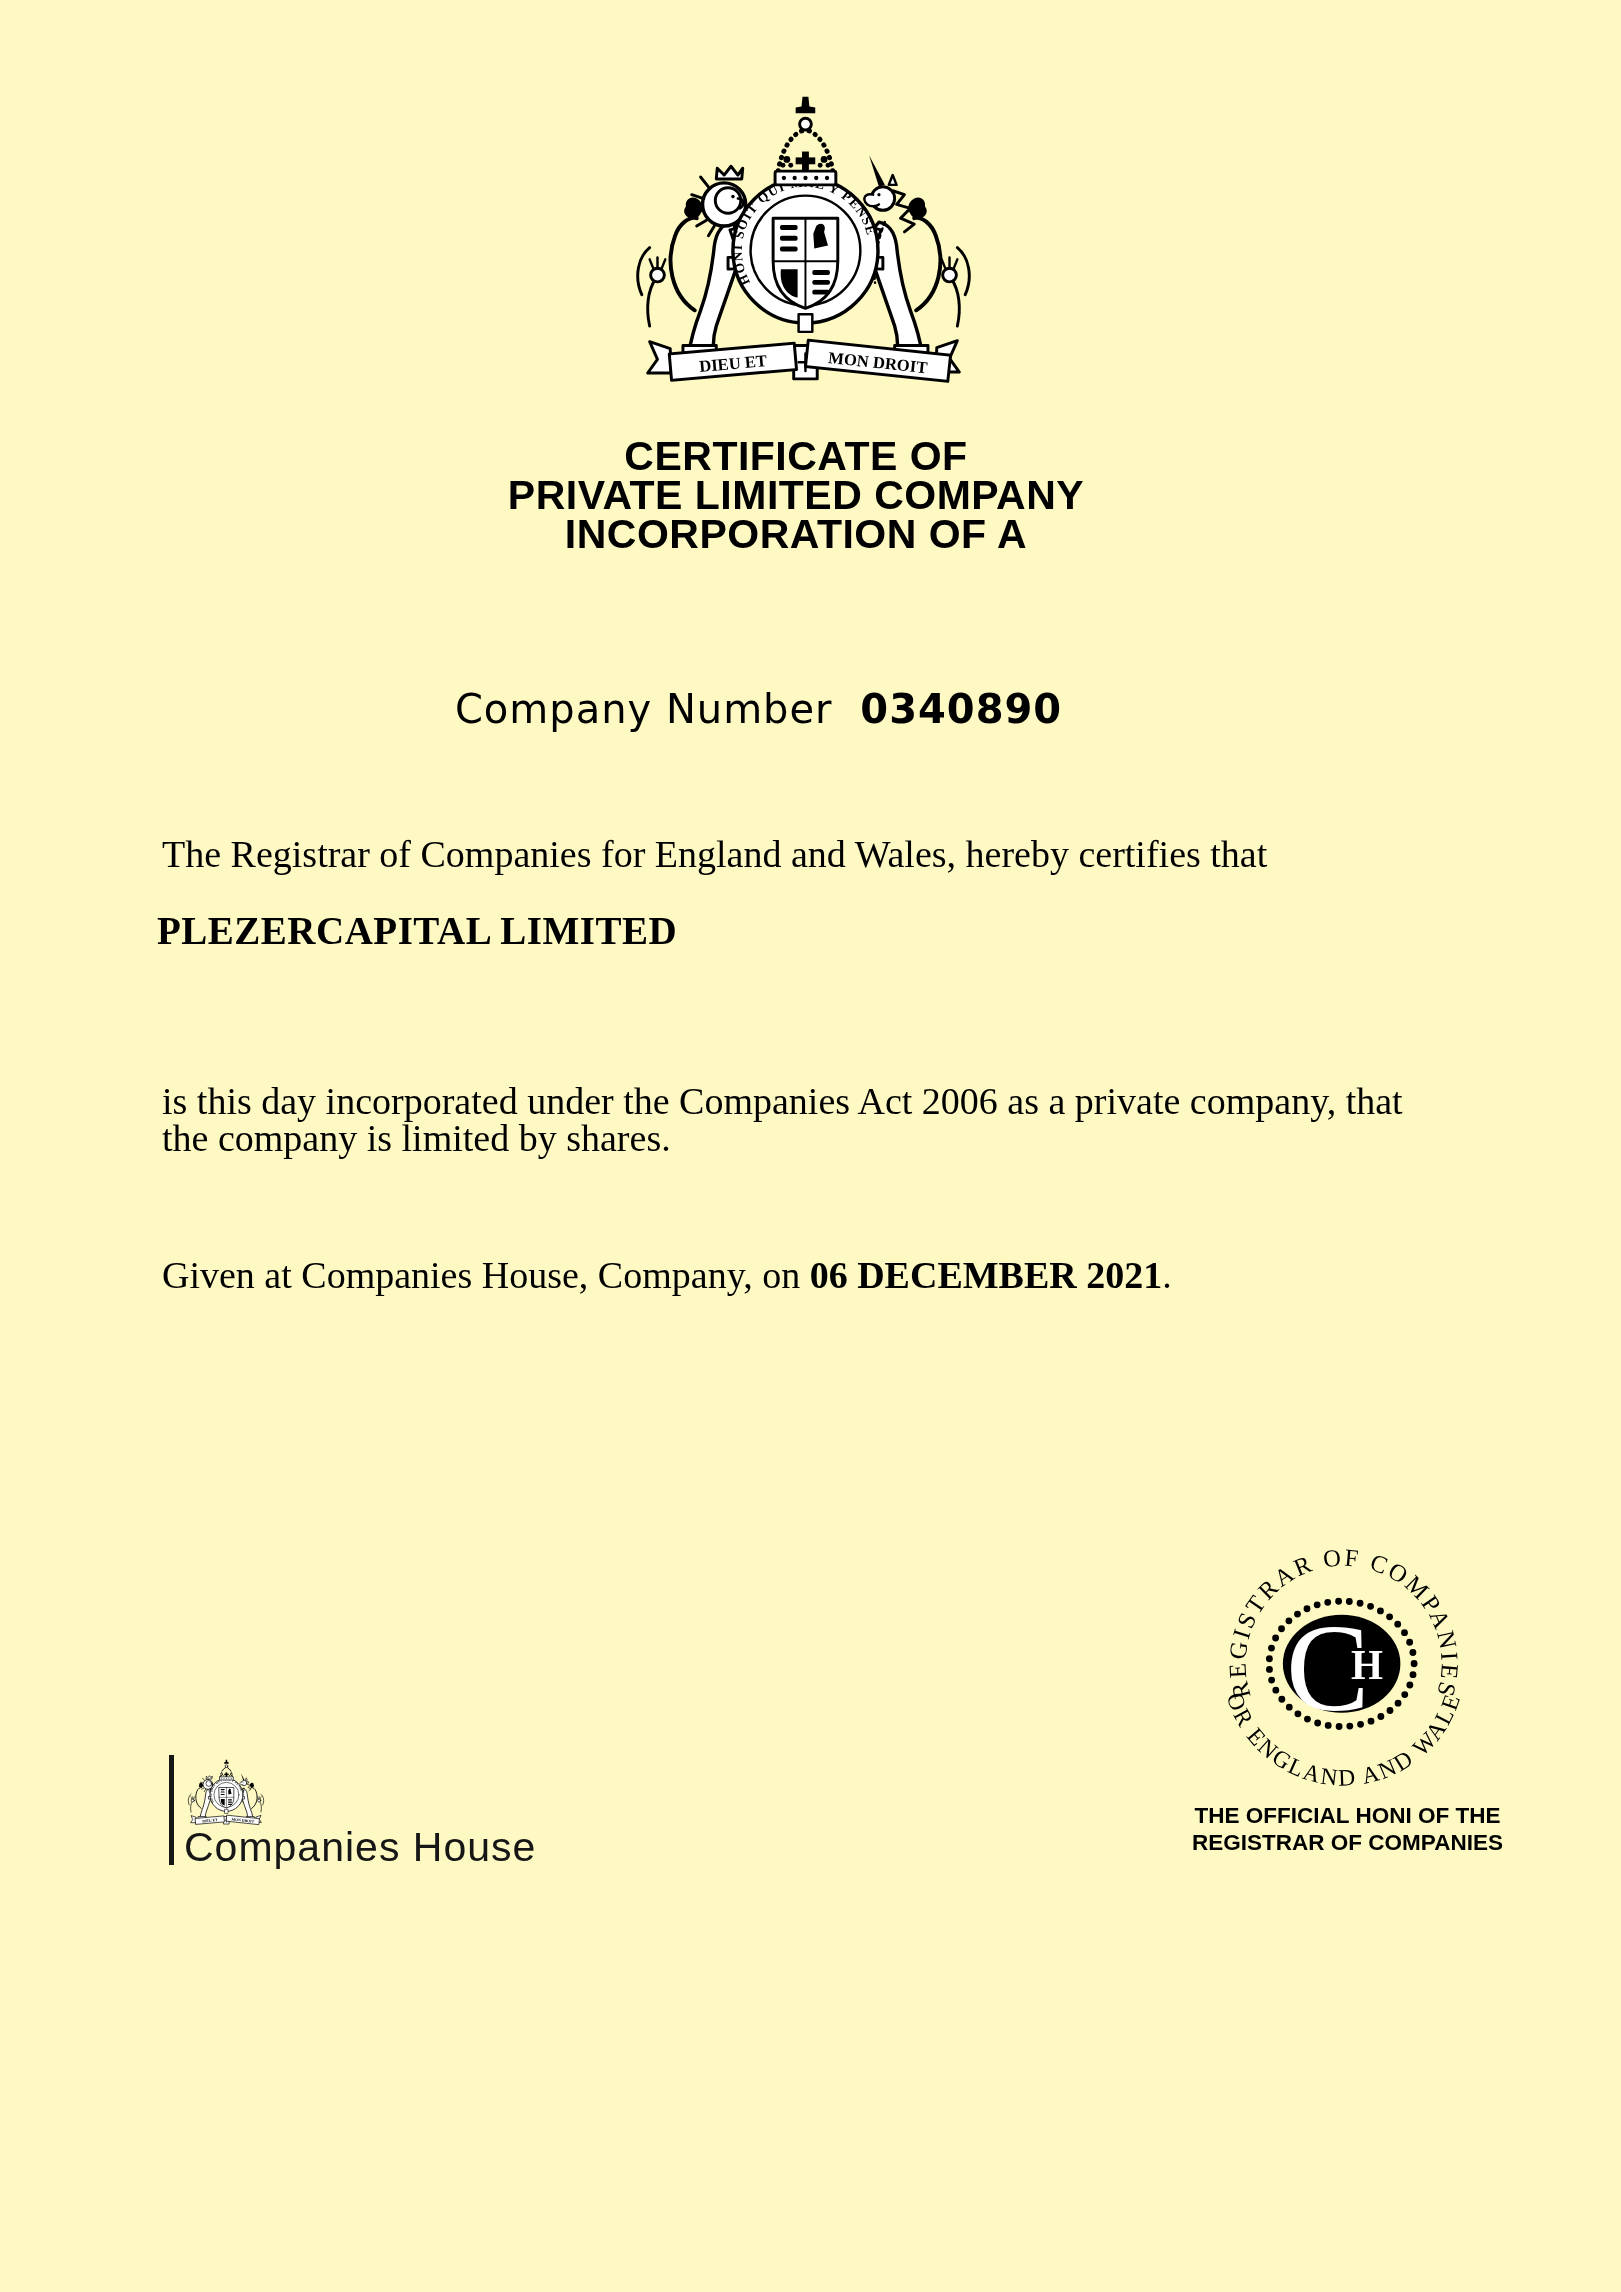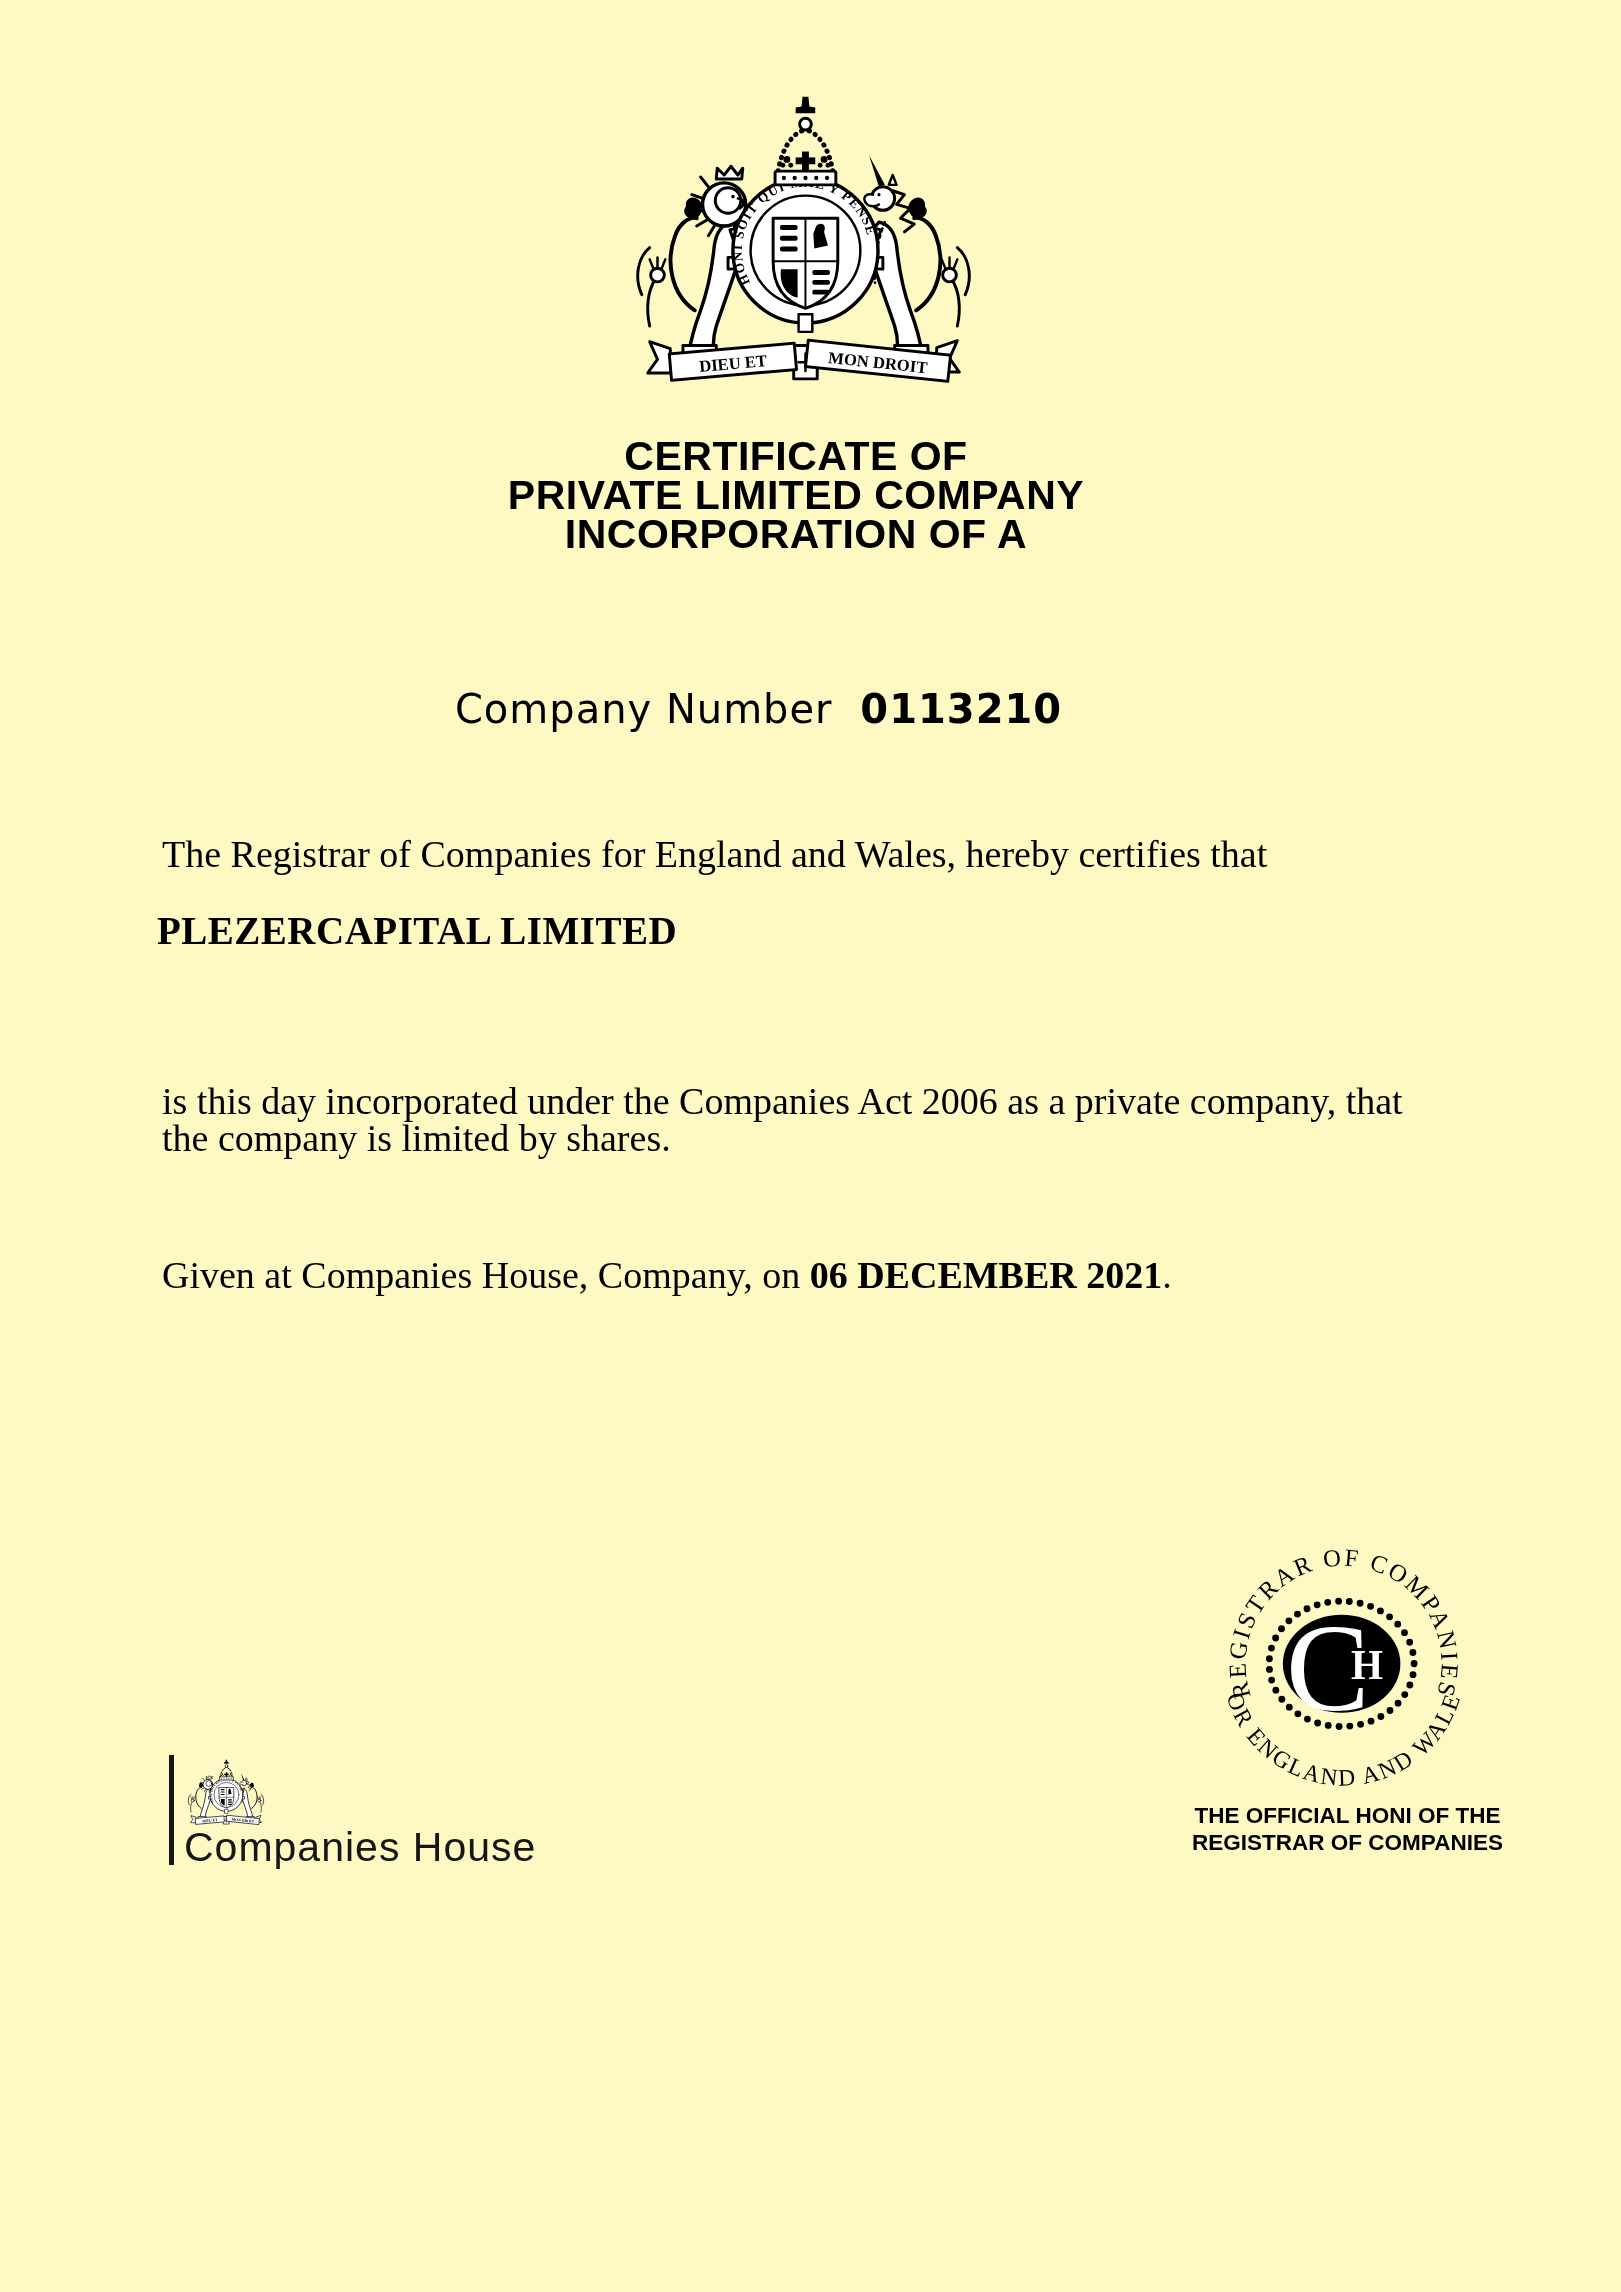--- a/index.html
+++ b/index.html
@@ -190,21 +190,21 @@
   </svg>
 
   <div class="abs heading">
     <div>CERTIFICATE OF</div>
     <div>PRIVATE LIMITED COMPANY</div>
     <div>INCORPORATION OF A</div>
   </div>
 
   <div class="abs company-number">
     <span class="lbl">Company Number</span>
-    <b>0113210</b>
+    <b>0340890</b>
   </div>
 
   <p class="abs serif-line certify">The Registrar of Companies for England and Wales, hereby certifies that</p>
 
   <p class="abs company-name">PLEZERCAPITAL LIMITED</p>
 
   <p class="abs serif-line incorporation">is this day incorporated under the Companies Act 2006 as a private company, that the company is limited by shares.</p>
 
   <p class="abs serif-line given">
     <span>Given at Companies House, Company, on </span><b>06 DECEMBER 2021</b><span>.</span>

